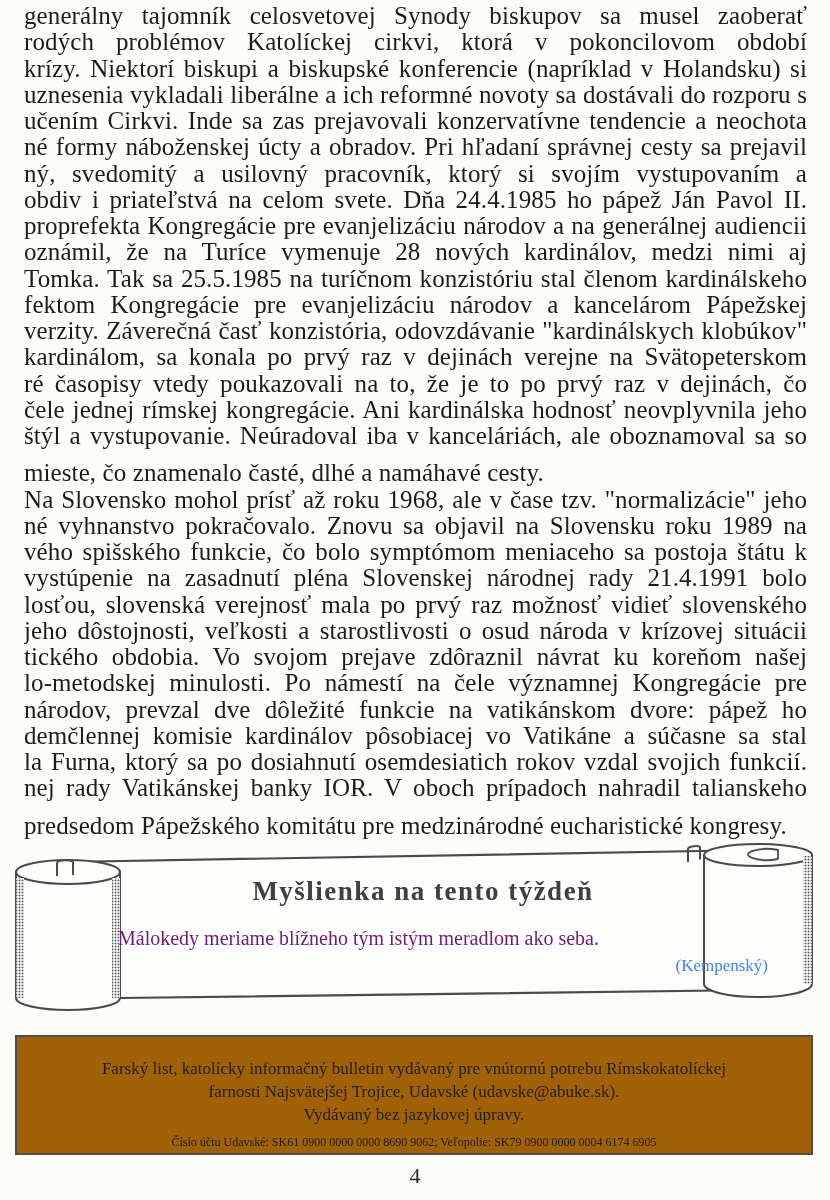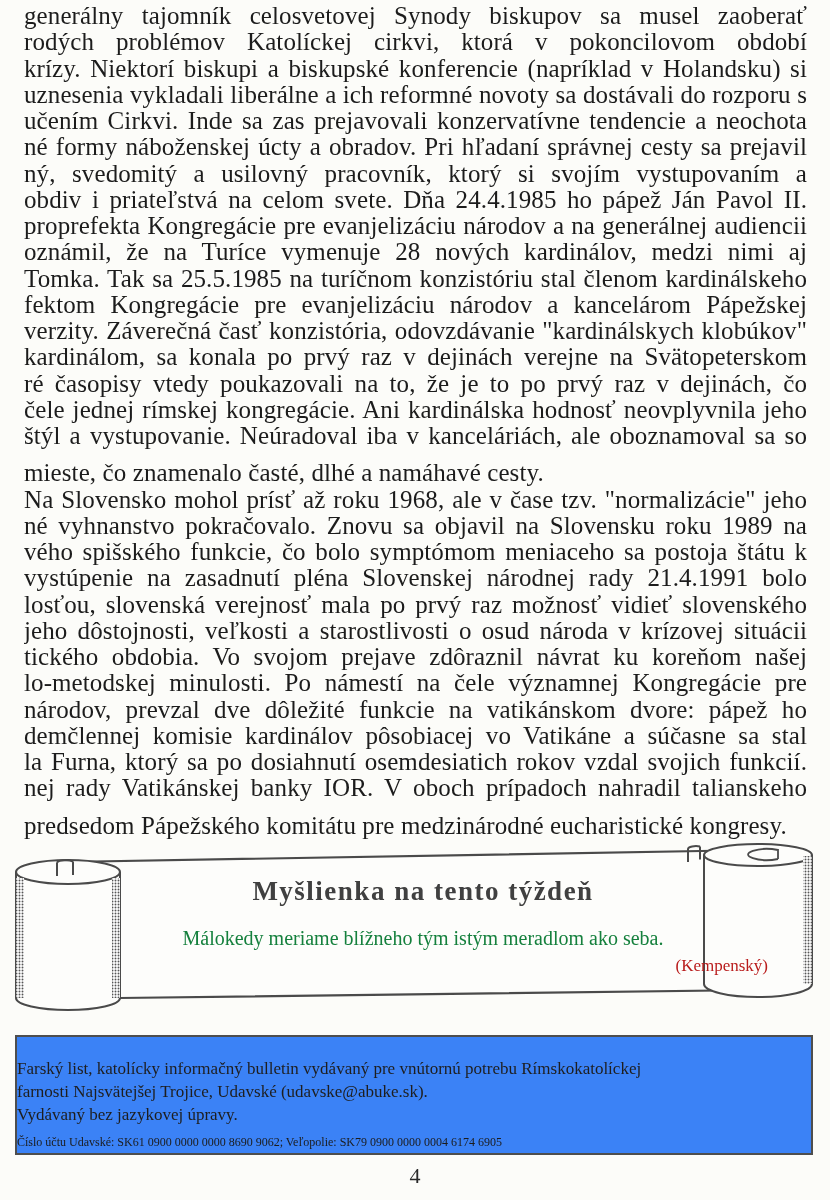--- a/index.html
+++ b/index.html
@@ -36,33 +36,33 @@
   
   .scroll-wrap { position:absolute; left:0; top:828px; width:830px; height:205px; }
   .scroll-wrap svg { position:absolute; left:0; top:0; }
   .scroll-title {
     position:absolute; left:123px; top:48px; width:600px;
     text-align:center; font-size:27px; font-weight:bold;
     letter-spacing:1.5px; color:#404040;
   }
   .scroll-quote {
     position:absolute; left:118px; top:99px; width:610px;
-    text-align:center; font-size:20px; color:#15803d;
+    font-size:20px; color:#701a75;
   }
   .scroll-attrib {
     position:absolute; left:520px; top:128px; width:248px;
-    text-align:right; font-size:17px; color:#b91c1c;
+    text-align:right; font-size:17px; color:#3b82f6;
   }
 
   
   .footer-box {
     position:absolute; left:15px; top:1035px; width:798px; height:120px;
     border:2px solid #4e4e4e;
-    background:#3b82f6;
-    text-align:left;
+    background:#a16207;
+    text-align:center;
     padding-top:20px;
   }
   .footer-line { font-size:17px; line-height:23px; color:#1e1e1e; }
   .footer-accounts { font-size:12px; margin-top:9px; color:#1c1c1c;font-family:Liberation Serif, serif; }
 
   .page-number {
     position:absolute; left:0; top:1163px; width:830px;
     text-align:center; font-size:22px; color:#2a2a2a;
   }
 </style>

